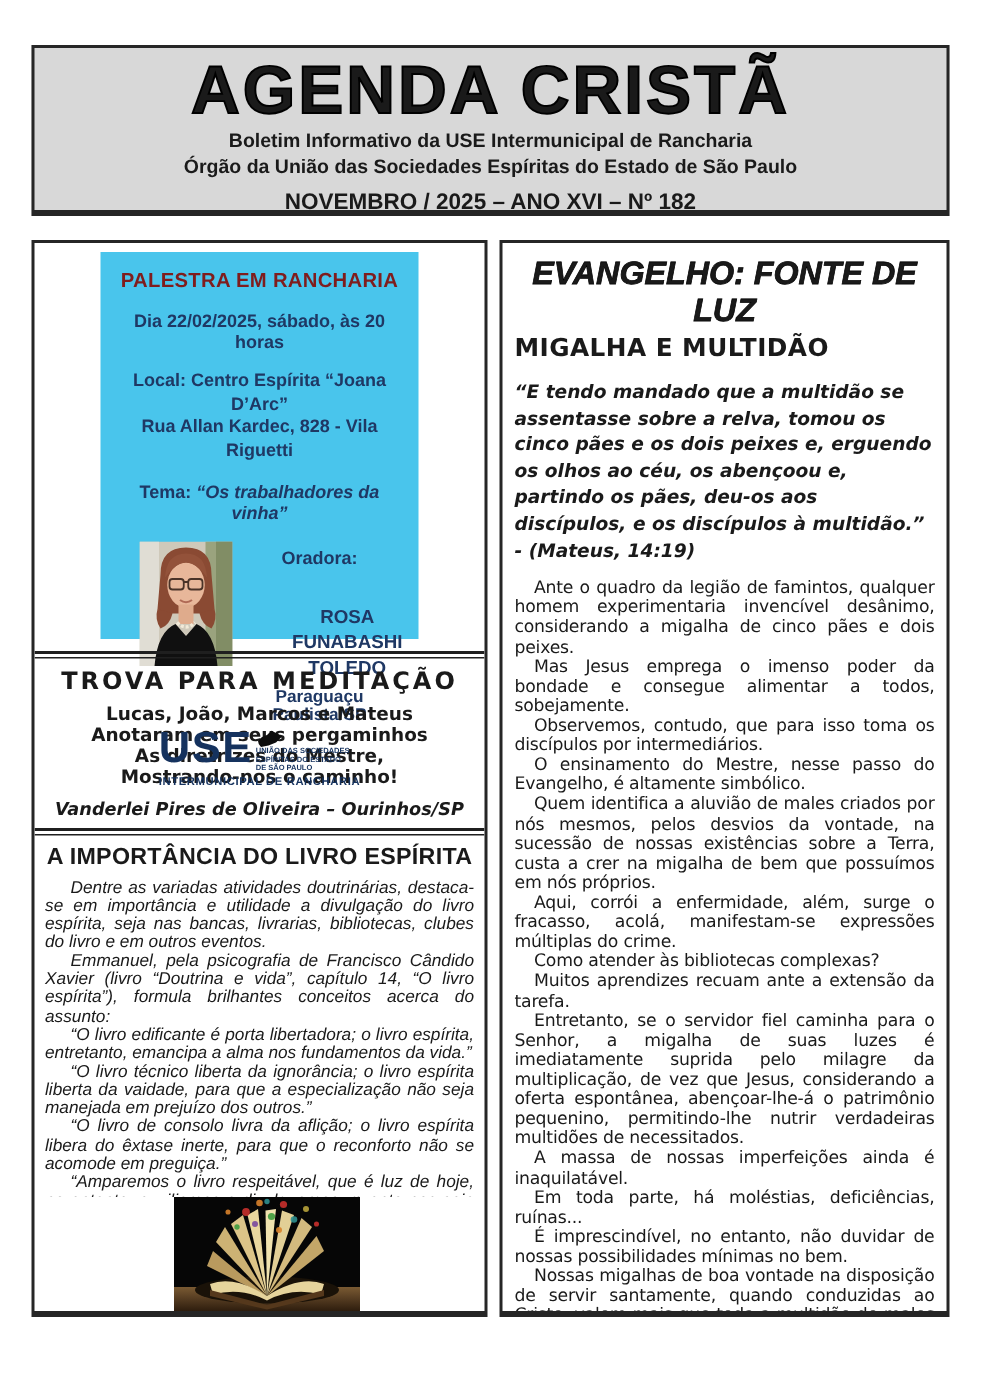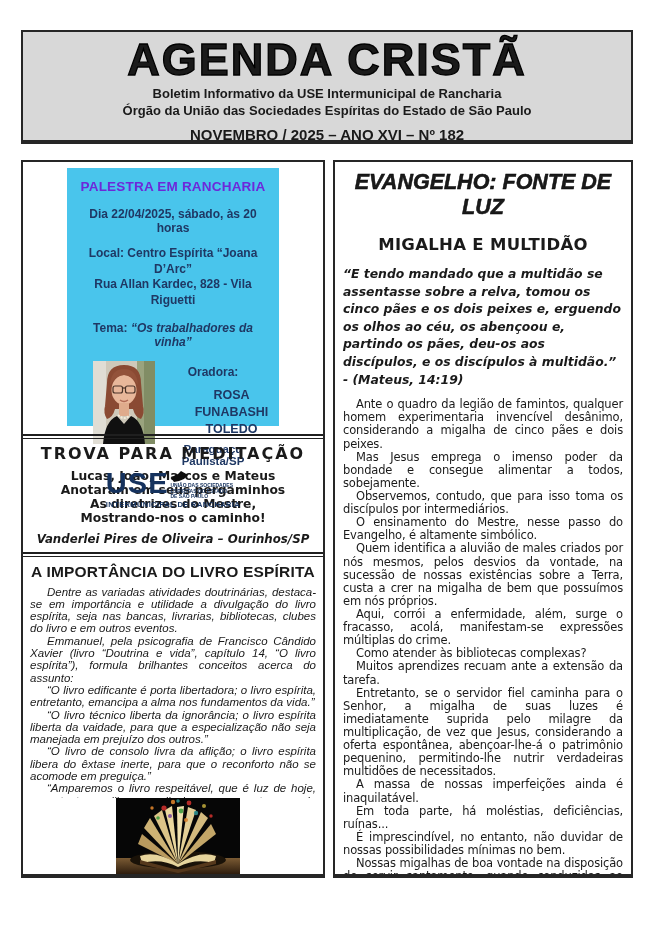--- a/index.html
+++ b/index.html
@@ -15,31 +15,31 @@
   #header{left:21px;top:30px;width:612px;height:114px;background:#d8d8d8;text-align:center;}
   .hdr-title{font-weight:bold;font-size:45px;letter-spacing:2px;margin-top:3px;-webkit-text-stroke:1.3px #000;line-height:1.1;}
   .hdr-sub{font-size:13px;font-weight:bold;line-height:1.32;}
   .hdr-issue{font-size:15px;font-weight:bold;margin-top:7px;}
   
   #left{left:21px;top:160px;width:304px;height:718px;display:flex;flex-direction:column;}
   .flyer{
     flex:none;width:212px;height:258px;box-sizing:border-box;margin:6px auto 8px;
     background:#49c5ec;padding:11px 8px 6px;text-align:center;color:#1f3864;font-weight:bold;
   }
-  .flyer-title{color:#6d28d9;font-size:13.5px;letter-spacing:.2px;}
+  .flyer-title{color:#7f1d1d;font-size:13.5px;letter-spacing:.2px;}
   .flyer-date{margin-top:13px;font-size:12px;}
   .flyer-local{margin-top:11px;font-size:12px;line-height:1.3;}
   .flyer-tema{margin-top:13px;font-size:12px;}
   .flyer-tema .theme{font-style:italic;}
   .speaker{display:flex;margin-top:12px;text-align:center;}
   .photo{width:62px;height:83px;margin-left:18px;flex:none;}
   .photo svg{display:block;}
   .speaker-info{flex:1;padding-top:4px;}
   .sp-label{font-size:12px;}
-  .sp-name{font-size:12.5px;margin-top:8px;line-height:1.35;padding-left:37px;}
+  .sp-name{font-size:12.5px;margin-top:24px;line-height:1.35;padding-left:37px;}
   .sp-city{font-size:11.5px;margin-top:5px;}
   .logo{display:inline-block;position:relative;margin-top:3px;text-align:center;}
   .logo-row{display:flex;align-items:flex-start;}
   .use-txt{font-size:29px;font-weight:bold;color:#15325e;line-height:.9;letter-spacing:1px;}
   .logo-col{text-align:left;margin-left:2px;padding-top:1px;}
   .sp-shape{display:block;}
   .logo-small{font-size:5px;line-height:1.1;color:#15325e;font-weight:bold;}
   .logo-small div{margin:0;}
   .logo-sub{font-size:7.5px;color:#15325e;font-weight:bold;letter-spacing:.4px;margin-top:0px;}
   .sep{flex:none;height:2px;border-top:2px solid #1f1f1f;border-bottom:1px solid #1f1f1f;}
@@ -49,40 +49,40 @@
   .trova-lines div{font-weight:bold;font-size:12.3px;line-height:1.15;}
   .trova-author{font-weight:bold;font-style:italic;font-size:11.8px;margin-top:6px;}
   .article{flex:1;overflow:hidden;padding:4px 7px 12px;}
   .article-title{text-align:center;font-weight:bold;font-size:15.5px;margin:2px 0 5px;letter-spacing:.2px;}
   .article .par{margin:0;font-size:11.5px;line-height:1.07;text-align:justify;text-indent:17px;font-style:italic;}
   .book{flex:none;width:124px;height:76px;margin:auto auto 0 93px;}
   .book svg{display:block;}
   
   #right{left:333px;top:160px;width:300px;height:718px;padding:6px 8px;}
   .g-title{text-align:center;font-weight:bold;font-style:italic;font-size:21.5px;margin-top:2px;-webkit-text-stroke:.5px #000;}
-  .g-sub{text-align:center;font-family:"DejaVu Sans",sans-serif;font-weight:bold;font-size:16.5px;margin-top:15px;letter-spacing:.3px;}
+  .g-sub{font-family:"DejaVu Sans",sans-serif;font-weight:bold;font-size:16.5px;margin-top:2px;letter-spacing:.3px;}
   .g-quote{font-family:"DejaVu Sans",sans-serif;font-weight:bold;font-style:italic;font-size:12.4px;line-height:1.42;margin-top:11px;}
   .g-body{margin-top:10px;}
   .g-body .par{margin:0;font-family:"DejaVu Sans",sans-serif;font-size:11.5px;line-height:1.14;text-align:justify;text-indent:13px;letter-spacing:-0.15px;}
 </style>
 </head>
 <body>
 
 <div class="panel" id="header">
   <div class="hdr-title">AGENDA CRISTÃ</div>
   <div class="hdr-sub">Boletim Informativo da USE Intermunicipal de Rancharia</div>
   <div class="hdr-sub">Órgão da União das Sociedades Espíritas do Estado de São Paulo</div>
   <div class="hdr-issue">NOVEMBRO / 2025 – ANO XVI – Nº 182</div>
 </div>
 
 <div class="panel" id="left">
 
   <div class="flyer">
     <div class="flyer-title">PALESTRA EM RANCHARIA</div>
-    <div class="flyer-date">Dia 22/04/2025, sábado, às 20 horas</div>
+    <div class="flyer-date">Dia 22/02/2025, sábado, às 20 horas</div>
     <div class="flyer-local">
       <div>Local:  Centro Espírita “Joana D’Arc”</div>
       <div>Rua Allan Kardec, 828 - Vila Riguetti</div>
     </div>
     <div class="flyer-tema">
       <span>Tema:</span>
       <span class="theme">“Os trabalhadores da vinha”</span>
     </div>
     <div class="speaker">
       <div class="photo">

